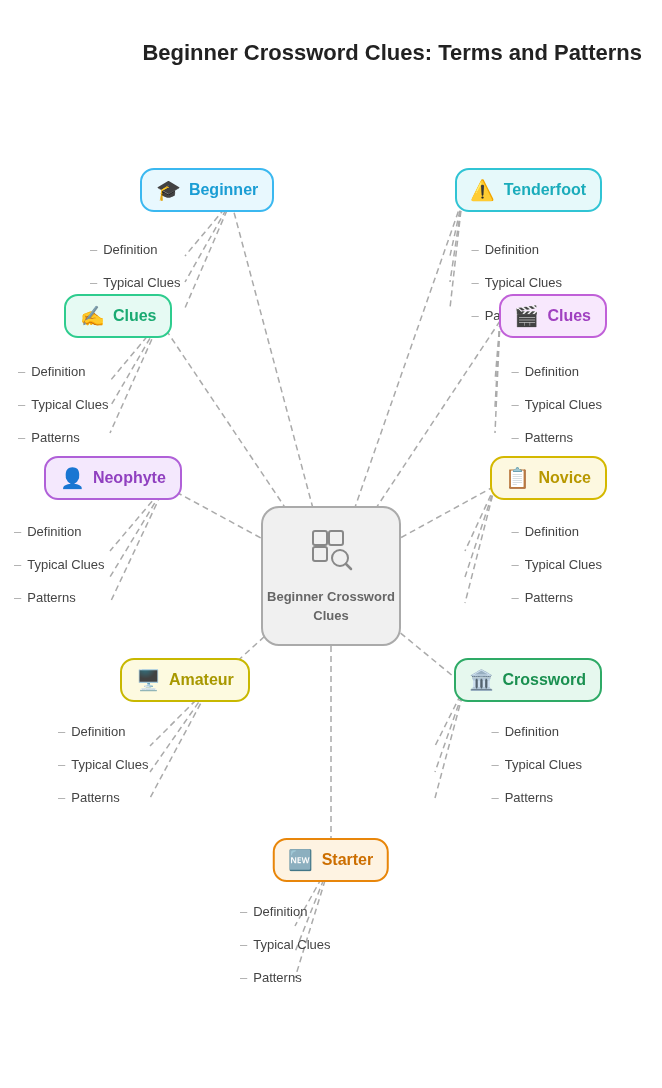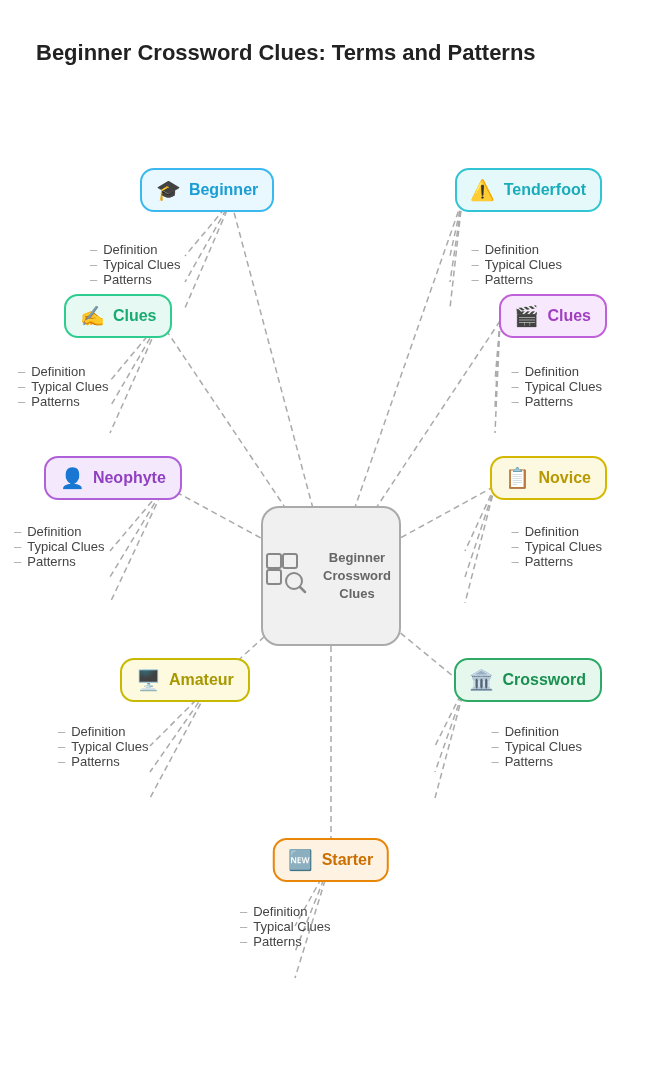--- a/index.html
+++ b/index.html
@@ -5,25 +5,25 @@
     * { box-sizing: border-box; margin: 0; padding: 0; }
     body {
       background: #ffffff;
       font-family: -apple-system, BlinkMacSystemFont, 'Segoe UI', sans-serif;
       width: 662px;
       min-height: 1088px;
       position: relative;
       overflow-x: hidden;
     }
     .page-title {
-      text-align: left;
+      text-align: right;
       font-size: 22px;
       font-weight: 700;
       color: #222;
-      padding: 40px 36px 20px;
+      padding: 40px 20px 20px;
     }
     .diagram-container {
       position: relative;
       width: 662px;
       height: 980px;
     }
     svg.connections {
       position: absolute;
       top: 0; left: 0;
       width: 100%; height: 100%;
@@ -34,21 +34,21 @@
       position: absolute;
       left: 50%;
       top: 50%;
       transform: translate(-50%, -50%);
       background: #f0f0f0;
       border: 2px solid #aaa;
       border-radius: 18px;
       width: 140px;
       height: 140px;
       display: flex;
-      flex-direction: row;
+      flex-direction: column;
       align-items: center;
       justify-content: center;
       gap: 8px;
       z-index: 10;
     }
     .center-node .label {
       font-size: 14px;
       font-weight: 600;
       color: #555;
       text-align: center;
@@ -69,21 +69,21 @@
       z-index: 10;
     }
     .branch-icon {
       font-size: 20px;
     }
     
     .sub-items {
       position: absolute;
       display: flex;
       flex-direction: column;
-      gap: 0;
+      gap: 18px;
       z-index: 5;
     }
     .sub-item {
       font-size: 13px;
       color: #444;
       display: flex;
       align-items: center;
       gap: 4px;
     }
     .sub-item::before {

